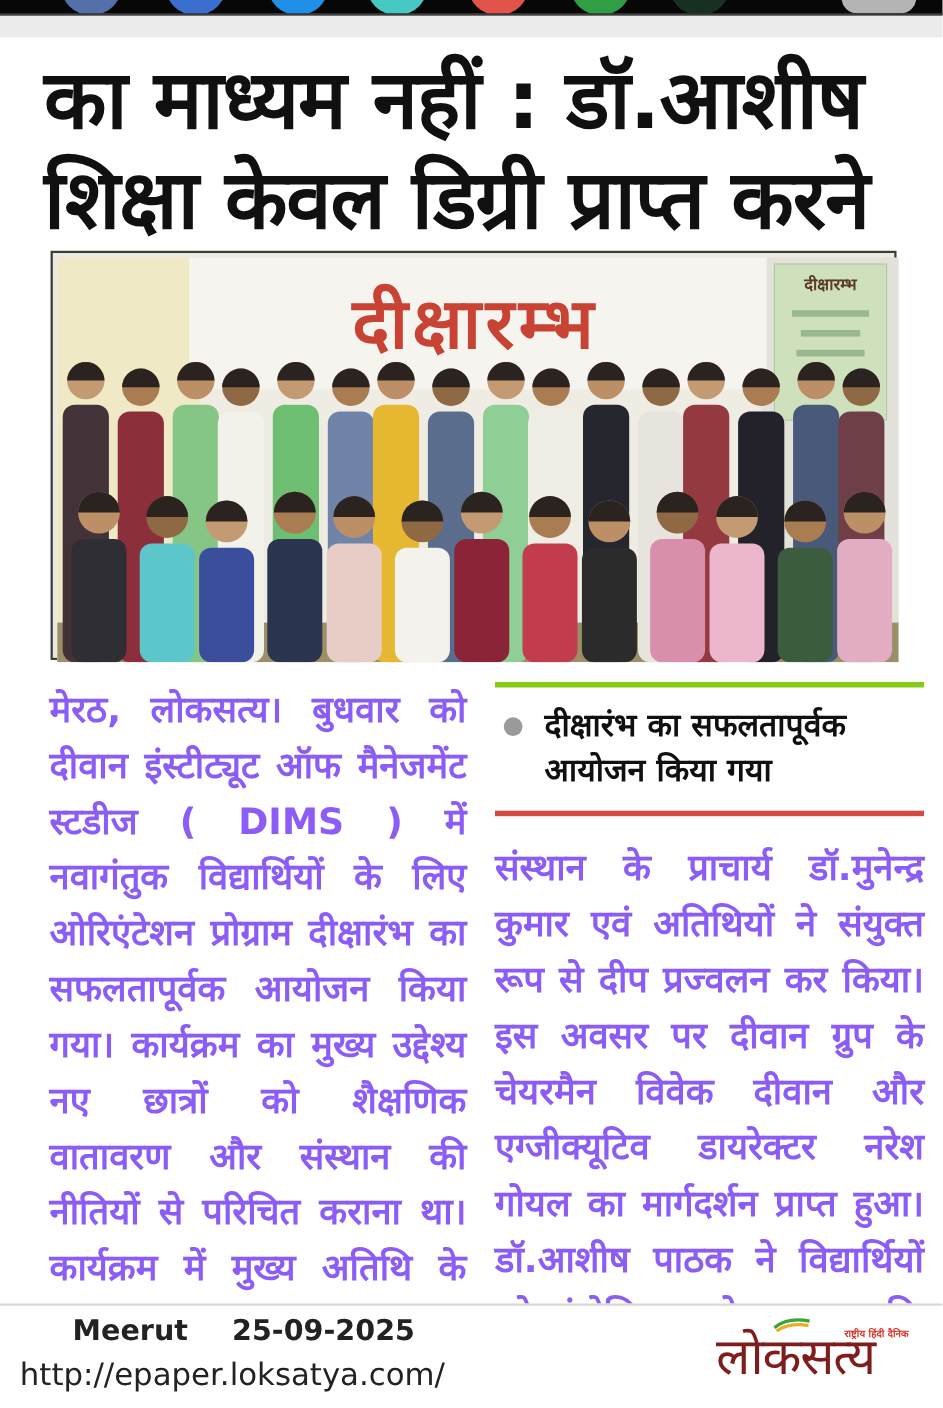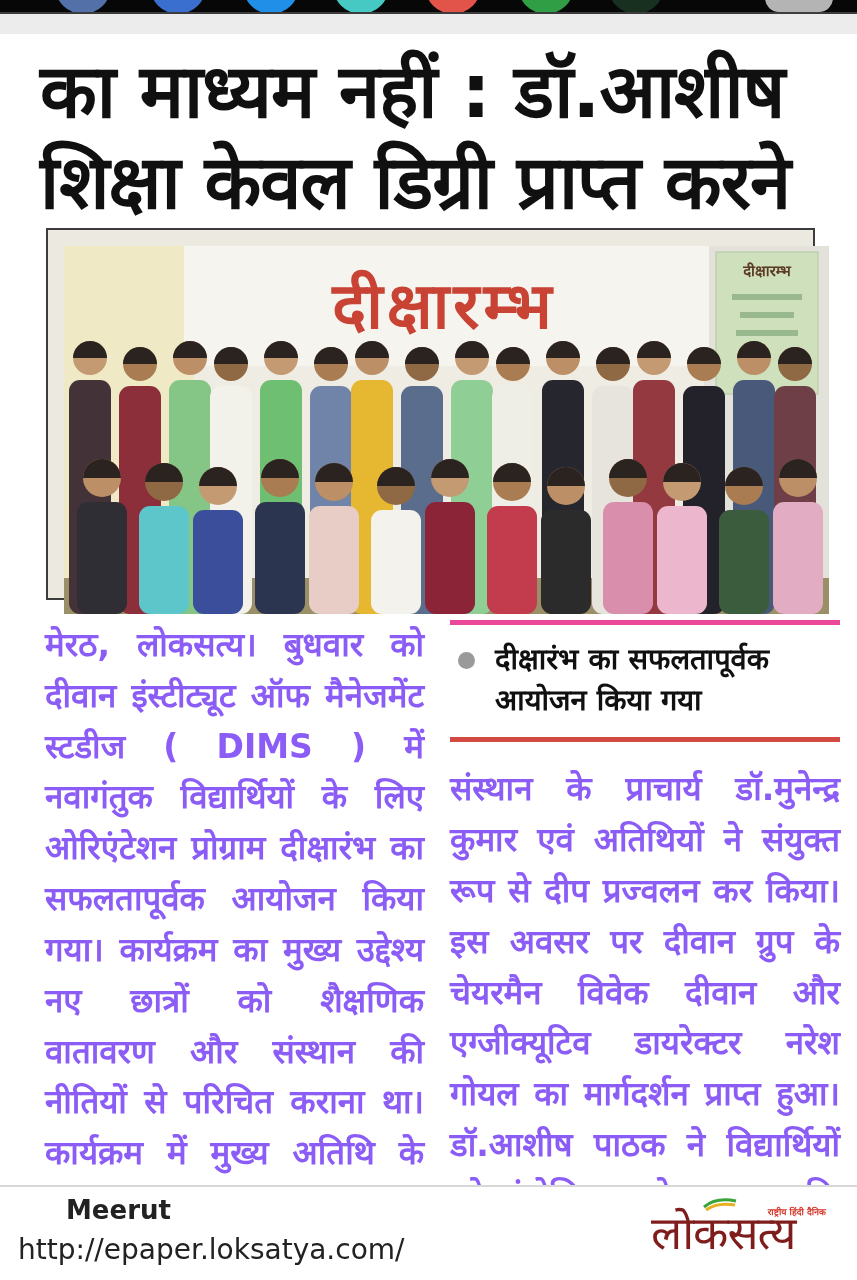--- a/index.html
+++ b/index.html
@@ -14,30 +14,30 @@
   .app-dot { position:absolute; width:56px; height:56px; border-radius:50%; top:-42px; }
   .app-tab { position:absolute; width:68px; height:40px; border-radius:14px; top:-28px; }
   .statusstrip { height:20px; background:#ececec; }
 
   
   .headline { margin:12px 38px 0 40px; color:#101010; font-weight:900;
               font-size:74px; line-height:1.23; letter-spacing:-1px; }
 
   
   .photo { margin:14px 0 0 46px; width:769px; height:372px;
-           border:2px solid #3c3c3c; background:#ece9e0; padding:16px; }
+           border:2px solid #3c3c3c; background:#ece9e0; padding:4px; }
   .photo svg { display:block; }
 
   
   .columns { display:flex; gap:26px; margin:20px 0 0 45px; width:795px; }
   .col-left  { width:381px; }
   .col-right { width:392px; }
   .body-text { margin:0; font-size:33px; line-height:1.54; color:#8b5cf6;
                text-align:justify; font-weight:600; }
-  .pullquote { border-top:5px solid #ec4899; border-bottom:5px solid #d24a41;
+  .pullquote { border-top:5px solid #84cc16; border-bottom:5px solid #d24a41;
                padding:14px 2px 16px 8px; display:flex; gap:20px; margin-bottom:22px; }
   .pq-bullet { width:17px; height:17px; border-radius:50%; background:#9a9a9a;
                flex:none; margin-top:13px; }
   .pq-text { margin:0; font-size:29px; font-weight:700; line-height:1.42; color:#101010; }
 
   
   .footer { position:absolute; left:0; right:0; top:1185px; height:117px;
             background:#ffffff; border-top:2px solid #d8d8d8;
             display:flex; justify-content:space-between; padding:8px 12px 0 18px; }
   .meta { display:flex; flex-direction:column; }
@@ -252,20 +252,21 @@
         <p class="pq-text">दीक्षारंभ का सफलतापूर्वक आयोजन किया गया</p>
       </div>
       <p class="body-text">संस्थान के प्राचार्य डॉ.मुनेन्द्र कुमार एवं अतिथियों ने संयुक्त रूप से दीप प्रज्वलन कर किया। इस अवसर पर दीवान ग्रुप के चेयरमैन विवेक दीवान और एग्जीक्यूटिव डायरेक्टर नरेश गोयल का मार्गदर्शन प्राप्त हुआ। डॉ.आशीष पाठक ने विद्यार्थियों को संबोधित करते हुए कहा कि शिक्षा केवल डिग्री प्राप्त करने का माध्यम नहीं है।</p>
     </div>
   </div>
 
   <div class="footer">
     <div class="meta">
       <div class="cityline">
         <span>Meerut</span>
+        <span>25-09-2025</span>
       </div>
       <a class="url">http://epaper.loksatya.com/</a>
     </div>
     <div class="logo">
       <svg class="logo-swoosh" width="36" height="16" viewBox="0 0 36 16">
         <path d="M2 12 Q14 2 34 6" stroke="#3aa33a" stroke-width="3" fill="none"></path>
         <path d="M4 15 Q15 7 33 10" stroke="#e8b020" stroke-width="3" fill="none"></path>
       </svg>
       <span class="logo-tagline">राष्ट्रीय हिंदी दैनिक</span>
       <div class="logo-text">लोकसत्य</div>

